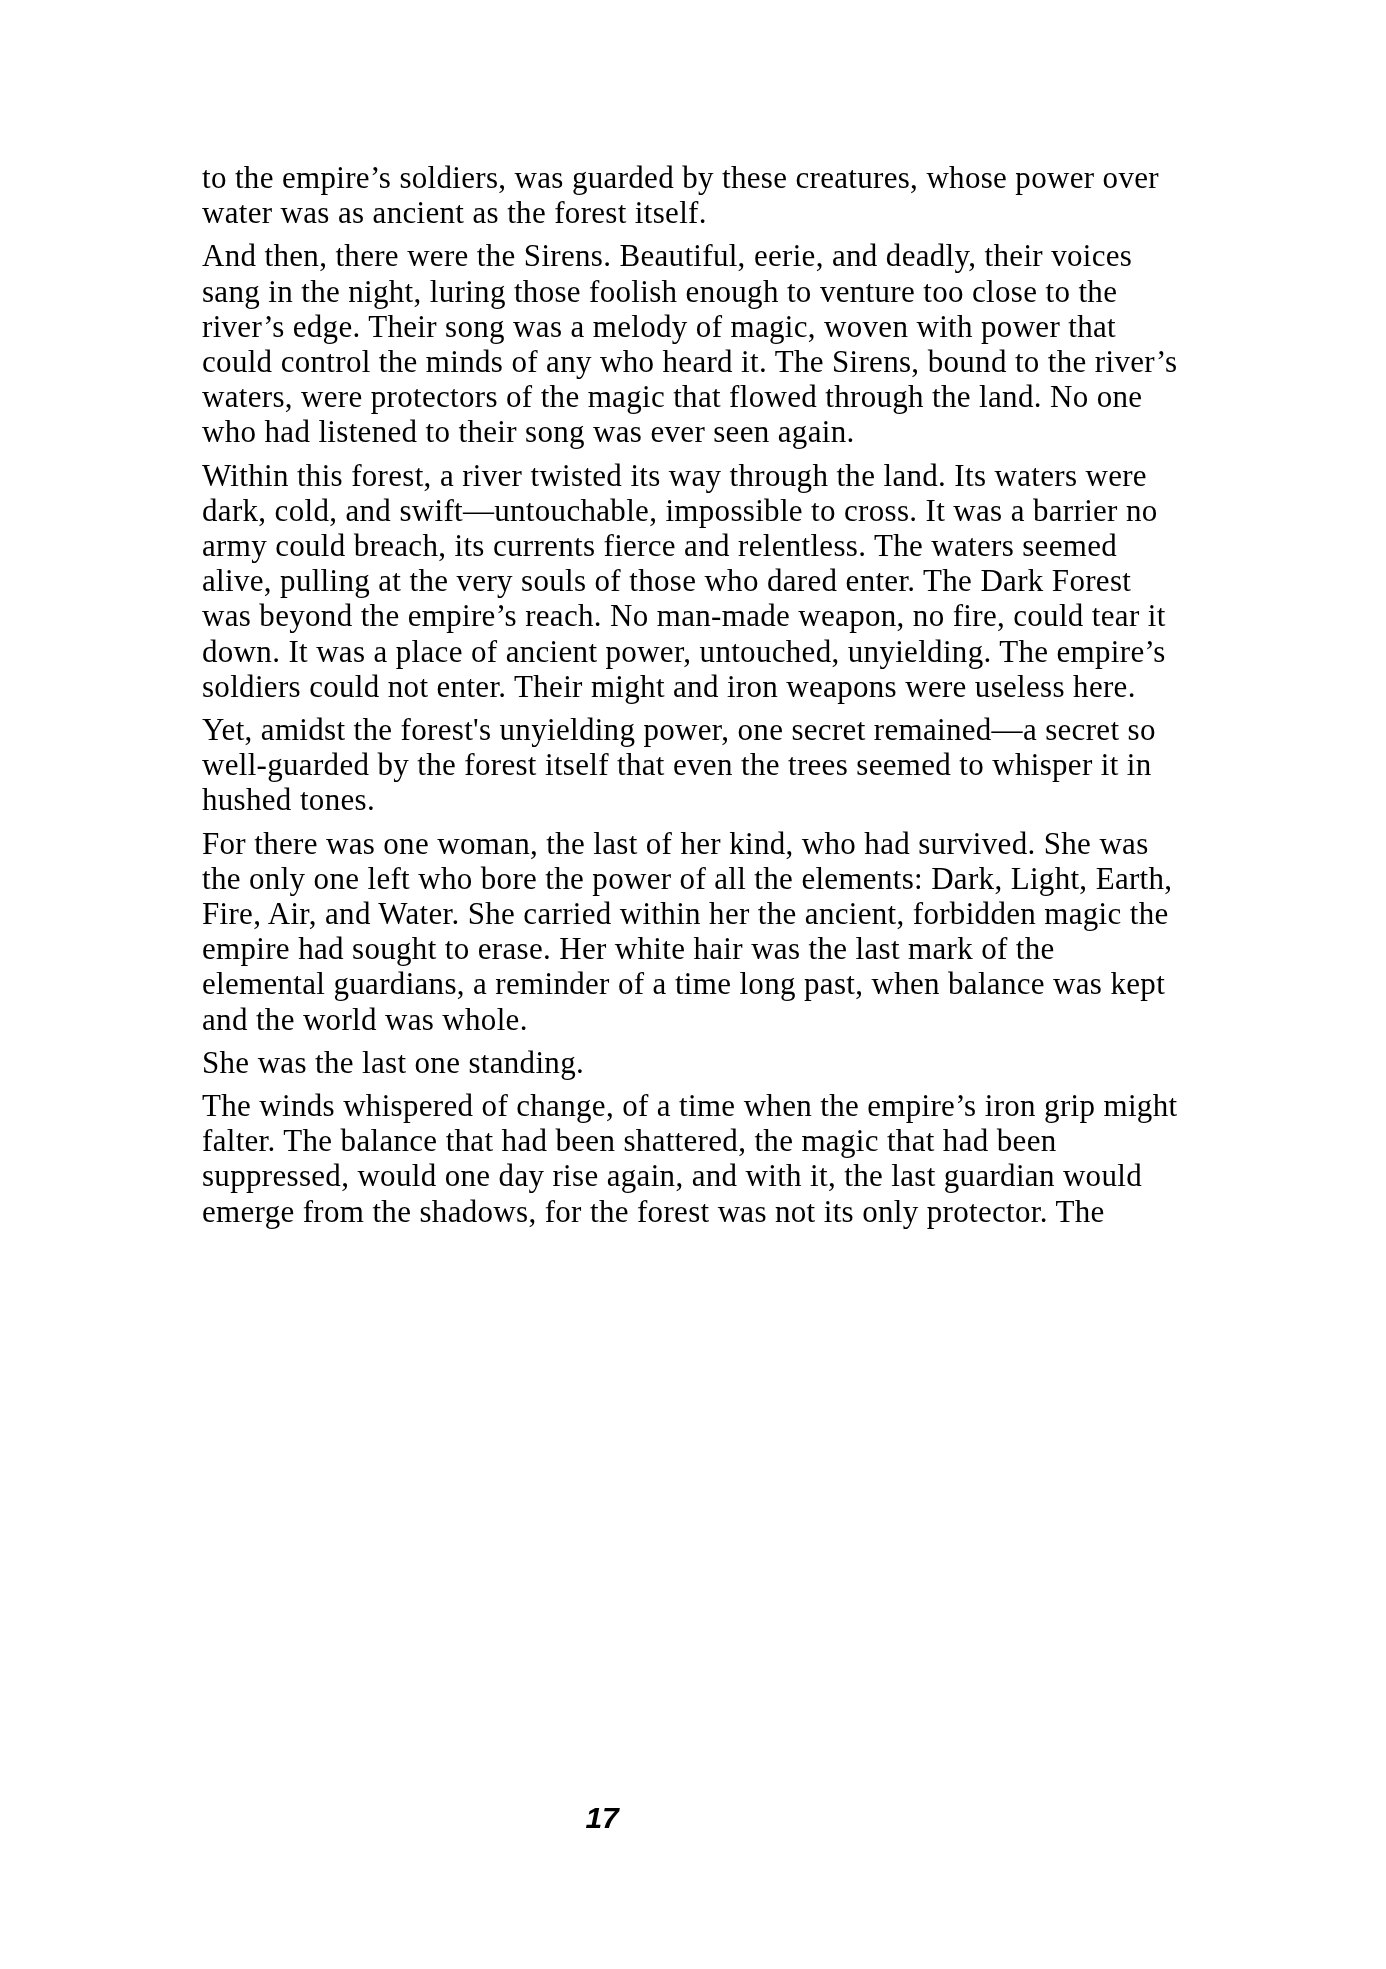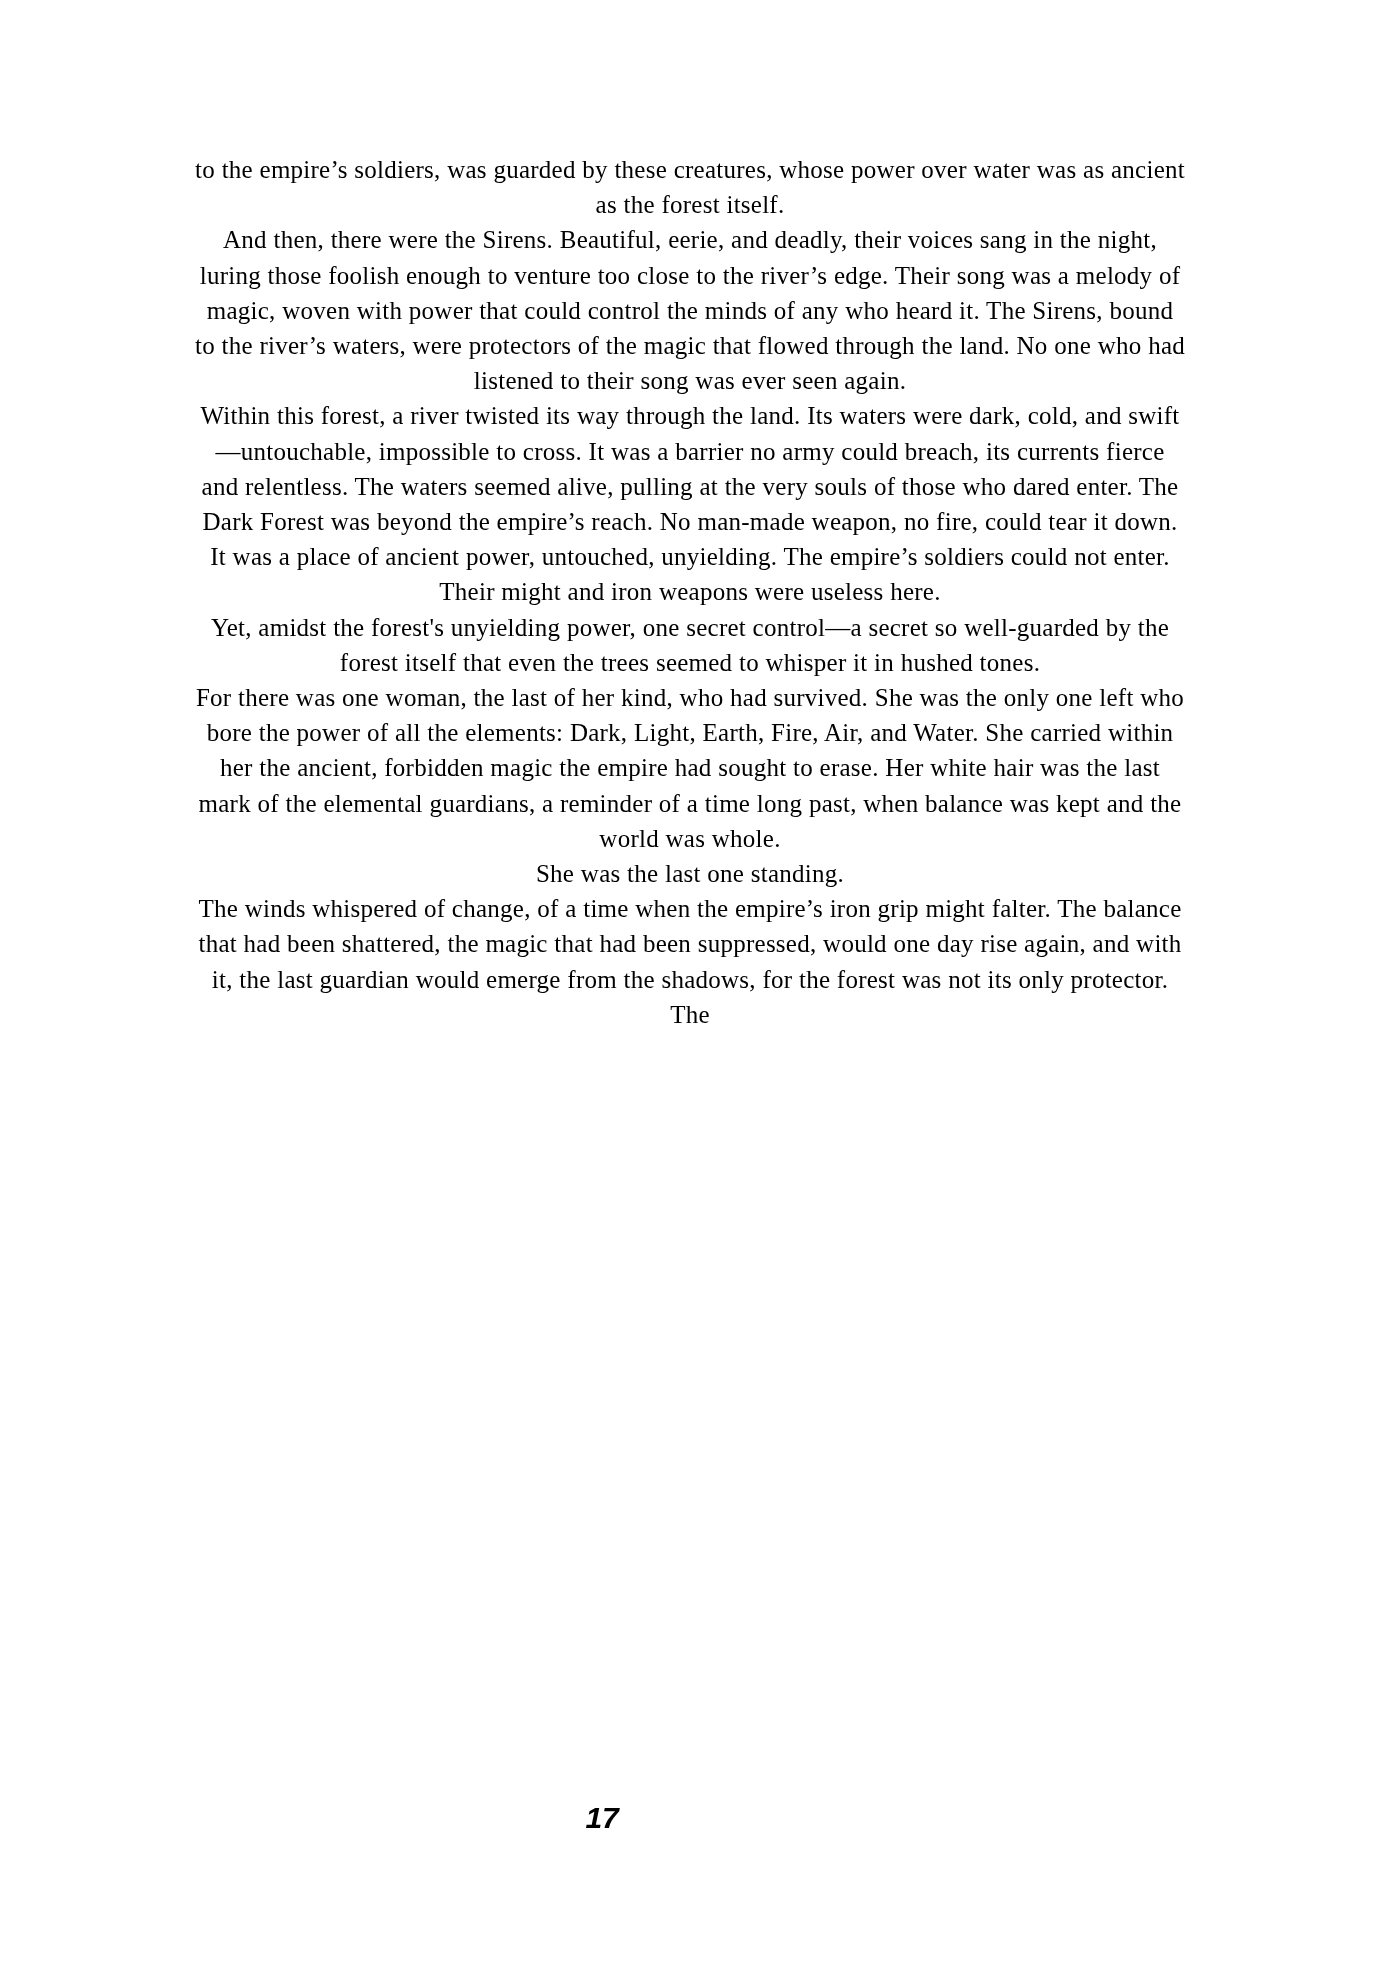--- a/index.html
+++ b/index.html
@@ -24,25 +24,25 @@
     height: 1969px;
     background: #ffffff;
   }
   .text-column {
     position: absolute;
     left: 194px;
     top: 152px;
     width: 992px;
   }
   .para {
-    margin: 0;
+    margin: 8px;
     padding: 0;
-    font-size: 25px;
+    font-size: 31px;
     line-height: 35.2px;
-    text-align: center;
+    text-align: left;
     text-indent: 0;
     letter-spacing: 0.01em;
     word-spacing: 0.005em;
     hyphens: none;
     -webkit-hyphens: none;
   }
   .page-number {
     position: absolute;
     left: 0;
     top: 1801px;
@@ -59,21 +59,21 @@
 </style>
 </head>
 <body>
 
 <div class="page">
 
   <div class="text-column">
     <p class="para">to the empire’s soldiers, was guarded by these creatures, whose power over water was as ancient as the forest itself.</p>
     <p class="para">And then, there were the Sirens. Beautiful, eerie, and deadly, their voices sang in the night, luring those foolish enough to venture too close to the river’s edge. Their song was a melody of magic, woven with power that could control the minds of any who heard it. The Sirens, bound to the river’s waters, were protectors of the magic that flowed through the land. No one who had listened to their song was ever seen again.</p>
     <p class="para">Within this forest, a river twisted its way through the land. Its waters were dark, cold, and swift—untouchable, impossible to cross. It was a barrier no army could breach, its currents fierce and relentless. The waters seemed alive, pulling at the very souls of those who dared enter. The Dark Forest was beyond the empire’s reach. No man-made weapon, no fire, could tear it down. It was a place of ancient power, untouched, unyielding. The empire’s soldiers could not enter. Their might and iron weapons were useless here.</p>
-    <p class="para">Yet, amidst the forest's unyielding power, one secret control—a secret so well-guarded by the forest itself that even the trees seemed to whisper it in hushed tones.</p>
+    <p class="para">Yet, amidst the forest's unyielding power, one secret remained—a secret so well-guarded by the forest itself that even the trees seemed to whisper it in hushed tones.</p>
     <p class="para">For there was one woman, the last of her kind, who had survived. She was the only one left who bore the power of all the elements: Dark, Light, Earth, Fire, Air, and Water. She carried within her the ancient, forbidden magic the empire had sought to erase. Her white hair was the last mark of the elemental guardians, a reminder of a time long past, when balance was kept and the world was whole.</p>
     <p class="para">She was the last one standing.</p>
     <p class="para">The winds whispered of change, of a time when the empire’s iron grip might falter. The balance that had been shattered, the magic that had been suppressed, would one day rise again, and with it, the last guardian would emerge from the shadows, for the forest was not its only protector. The</p>
   </div>
 
   <div class="page-number">17</div>
 
 </div>
 
 </body></html>

